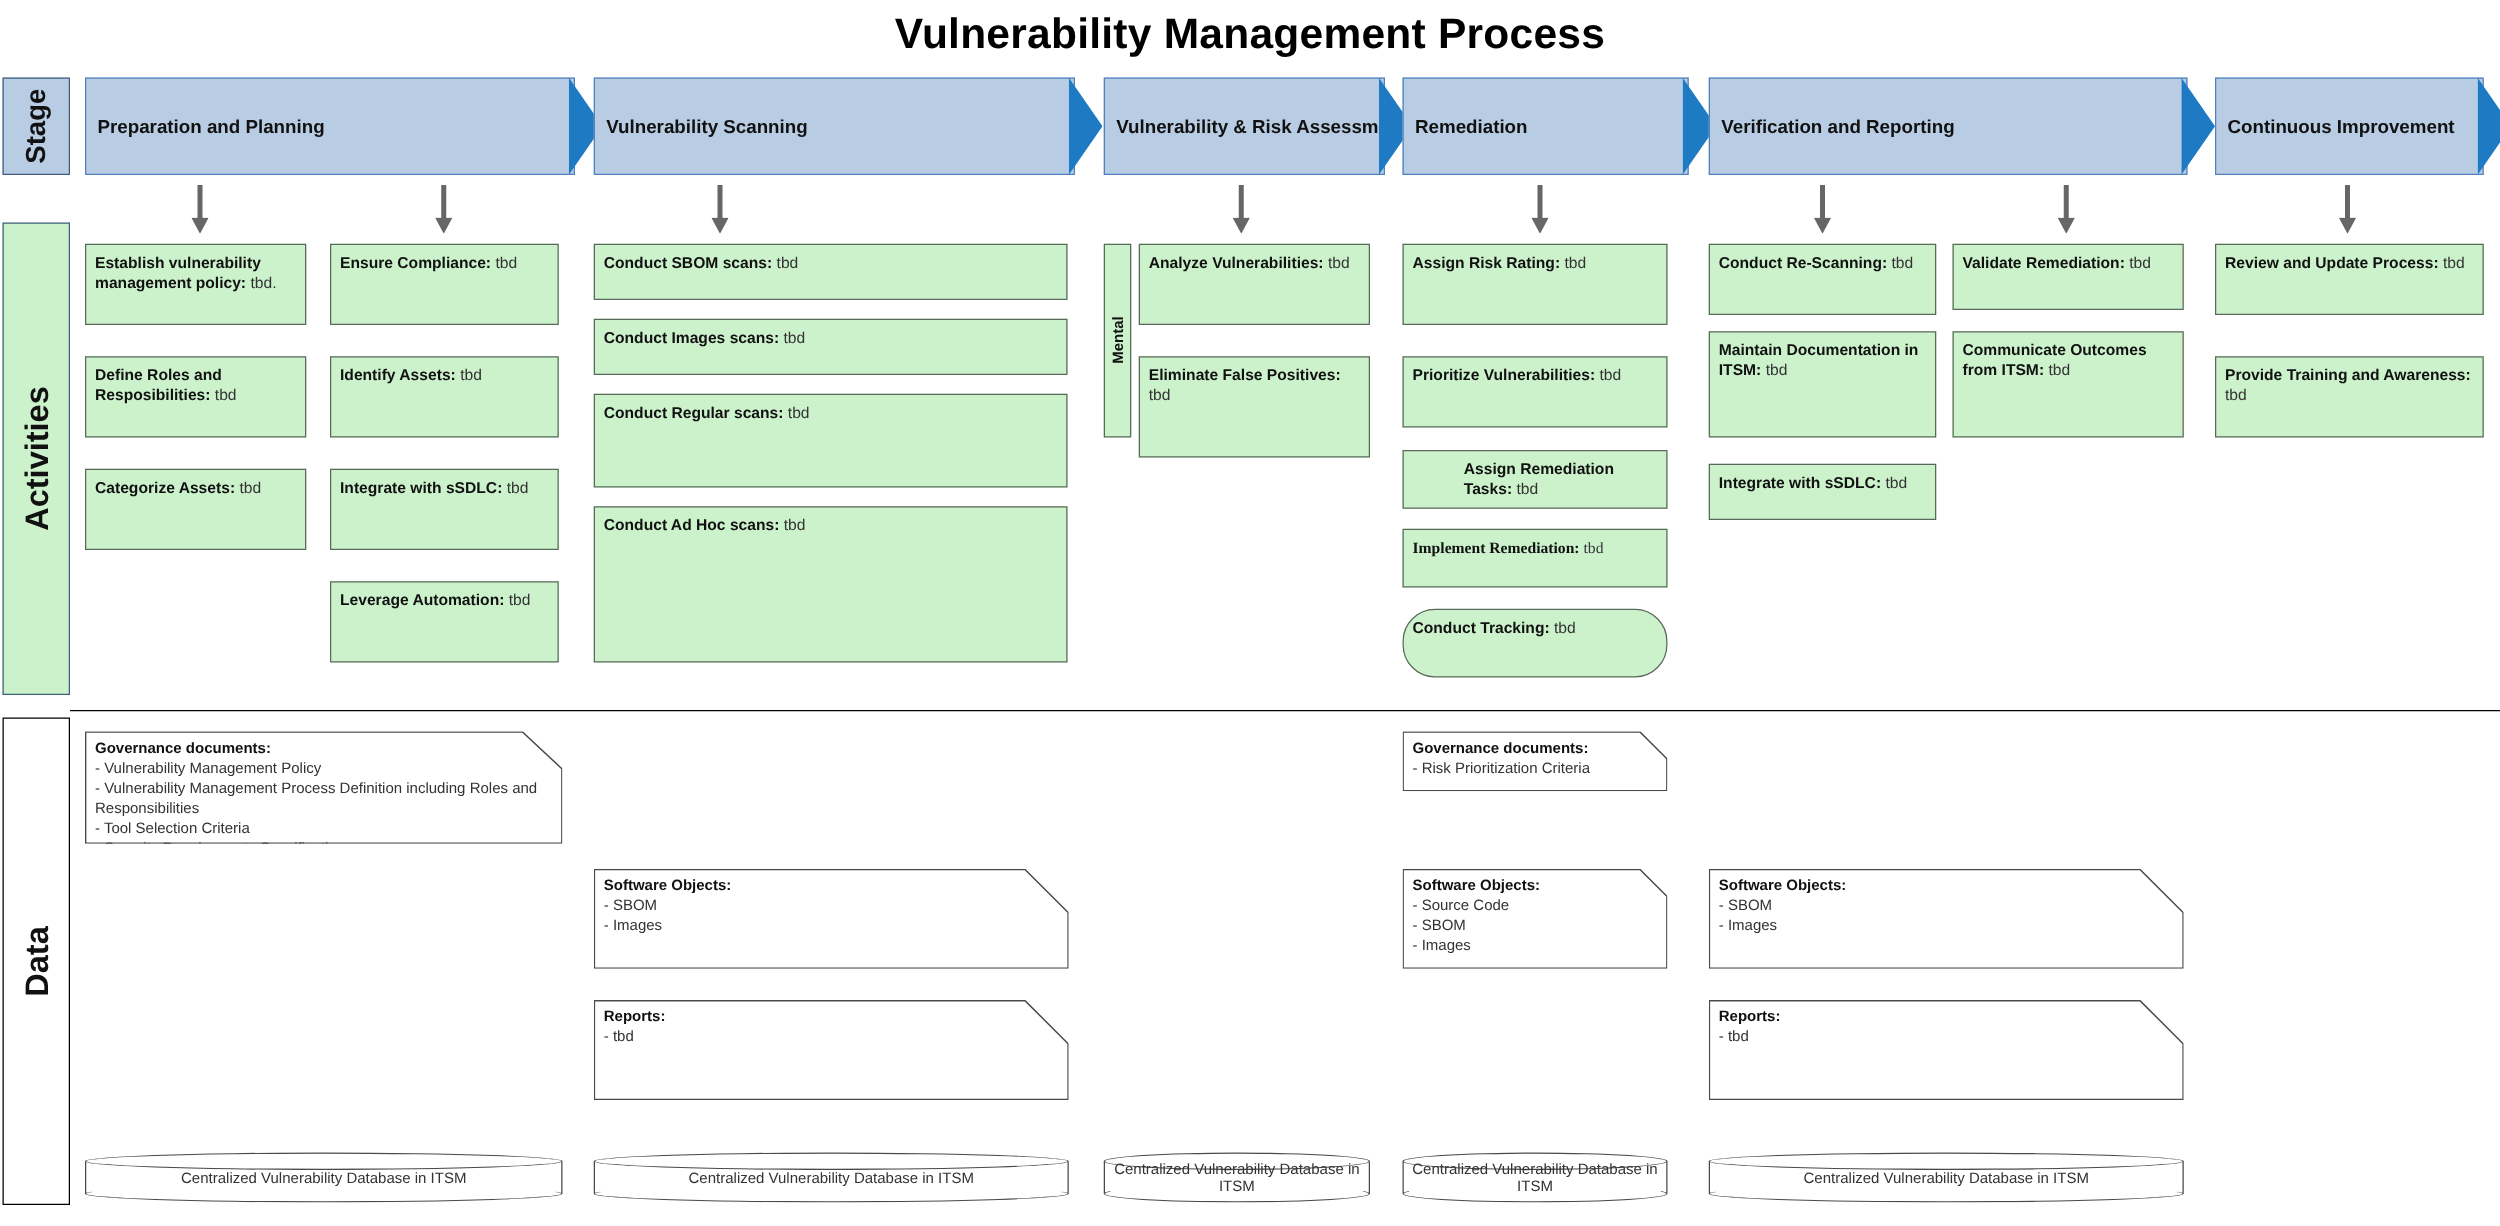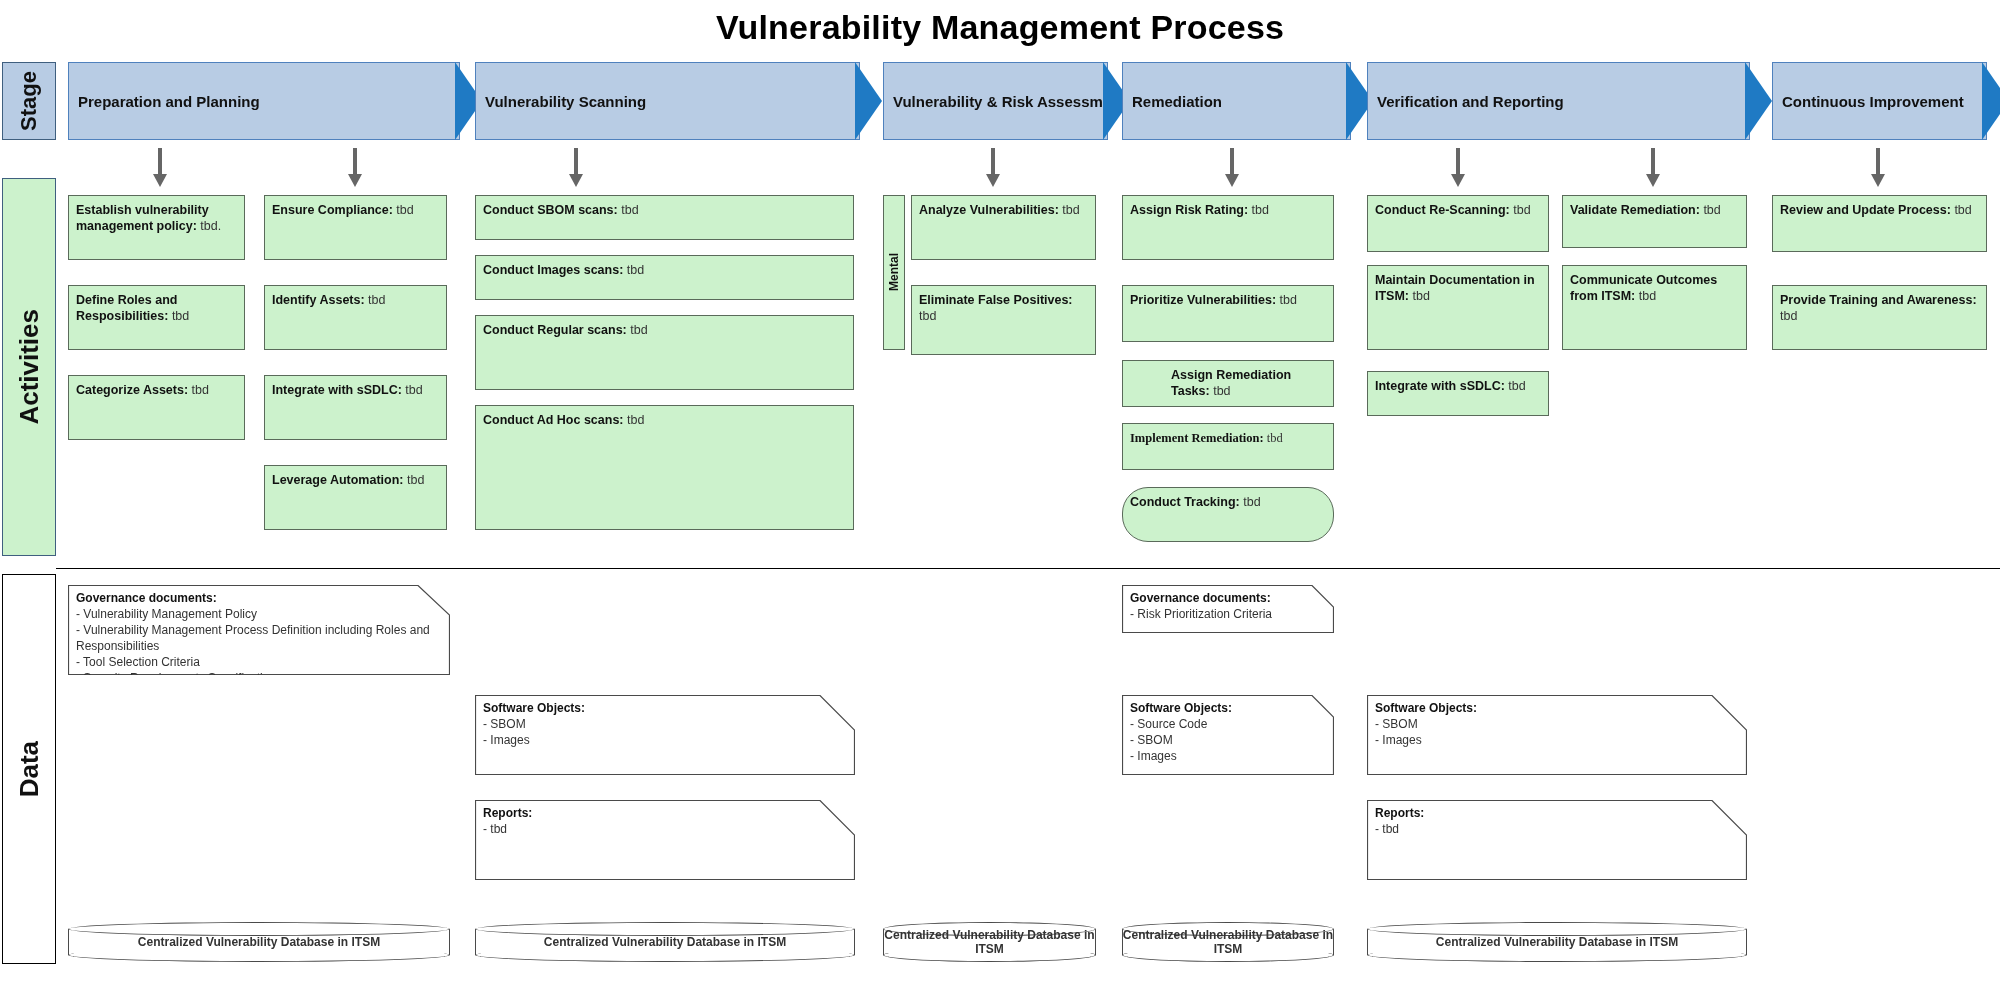--- a/index.html
+++ b/index.html
@@ -151,21 +151,20 @@
     z-index: 0;
   }
   .doc .doc-inner { position: relative; z-index: 1; }
   .doc .doc-title { font-weight: bold; color: #111; display: block; }
   .doc .doc-line { display: block; }
 
   
   .db {
     position: absolute;
     height: 40px;
-    font-weight: bold;
   }
   .db .cyl-body {
     position: absolute;
     left: 0; top: 7px;
     width: 100%; height: 26px;
     background: #fff;
     border-left: 1px solid #4a4a4a;
     border-right: 1px solid #4a4a4a;
   }
   .db .cyl-top, .db .cyl-bot {
@@ -328,21 +327,21 @@
     <span>tbd</span>
   </div>
 
   <div id="mental-tab" style="left:883px; top:195px; width:22px; height:155px;">
     <span>Mental</span>
   </div>
   <div class="act" style="left:911px; top:195px; width:185px; height:65px;">
     <b>Analyze Vulnerabilities:</b> 
     <span>tbd</span>
   </div>
-  <div class="act" style="left:911px; top:285px; width:185px; height:70px;">
+  <div class="act" style="left:911px; top:285px; width:185px; height:81px;">
     <b>Eliminate False Positives:</b> 
     <span>tbd</span>
   </div>
 
   <div class="act" style="left:1122px; top:195px; width:212px; height:65px;">
     <b>Assign Risk Rating:</b> 
     <span>tbd</span>
   </div>
   <div class="act" style="left:1122px; top:285px; width:212px; height:57px;">
     <b>Prioritize Vulnerabilities:</b> 

